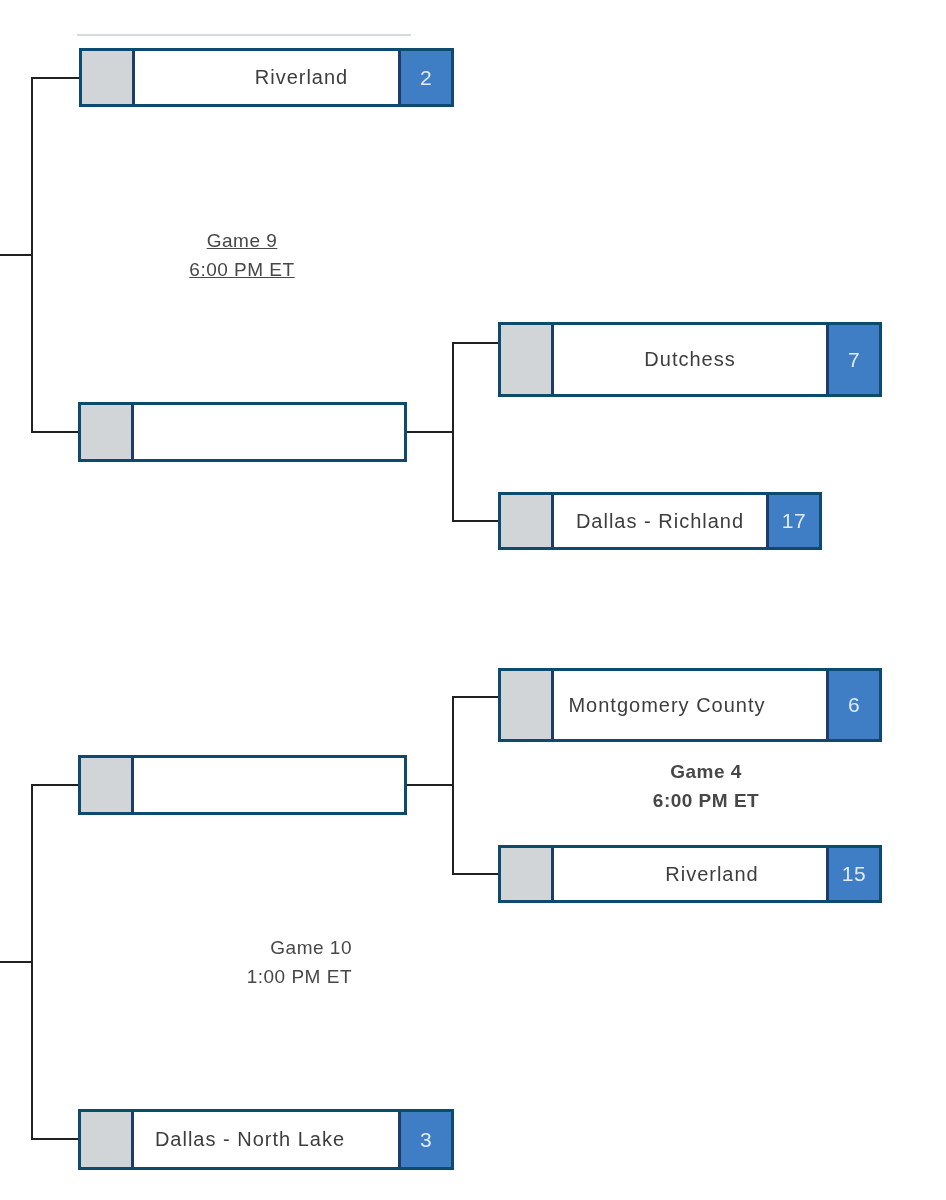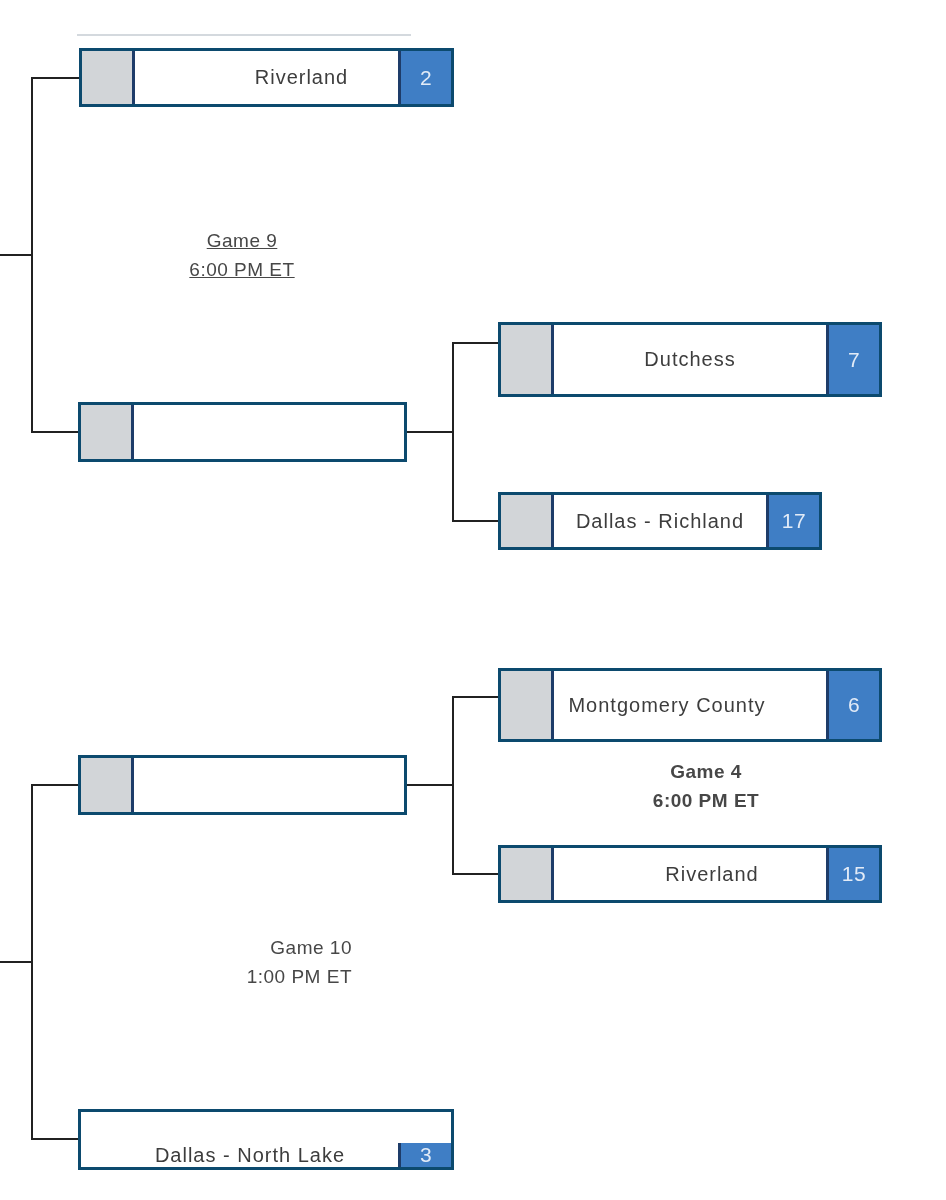--- a/index.html
+++ b/index.html
@@ -39,21 +39,21 @@
   #box-riverland   { left:79px;  top:48px;   width:375px; height:59px; }
   #box-riverland .name-cell span { transform:translateX(35px); }
   #box-slot-a      { left:78px;  top:402px;  width:329px; height:60px; }
   #box-dutchess    { left:498px; top:322px;  width:384px; height:75px; }
   #box-richland    { left:498px; top:492px;  width:324px; height:58px; }
   #box-montgomery  { left:498px; top:668px;  width:384px; height:74px; }
   #box-montgomery .name-cell span { transform:translateX(-23px); }
   #box-ridgewater  { left:498px; top:845px;  width:384px; height:58px; }
   #box-ridgewater .name-cell span { transform:translateX(22px); }
   #box-slot-b      { left:78px;  top:755px;  width:329px; height:60px; }
-  #box-northlake   { left:78px;  top:1109px; width:376px; height:61px;align-items:flex-end; }
+  #box-northlake   { left:78px;  top:1109px; width:376px; height:61px; }
   #box-northlake .name-cell span { transform:translateX(-16px); }
 
   
   .game-label { position:absolute; width:220px; text-align:center;
                 font-size:19px; line-height:29px; letter-spacing:.5px; color:#474747; }
   #game9  { left:132px; top:226px;text-decoration:underline; }
   #game3  { left:580px; top:404px; }
   #game4  { left:596px; top:757px;font-weight:bold; }
   #game10 { left:132px; top:933px;text-align:right; }
 </style>

